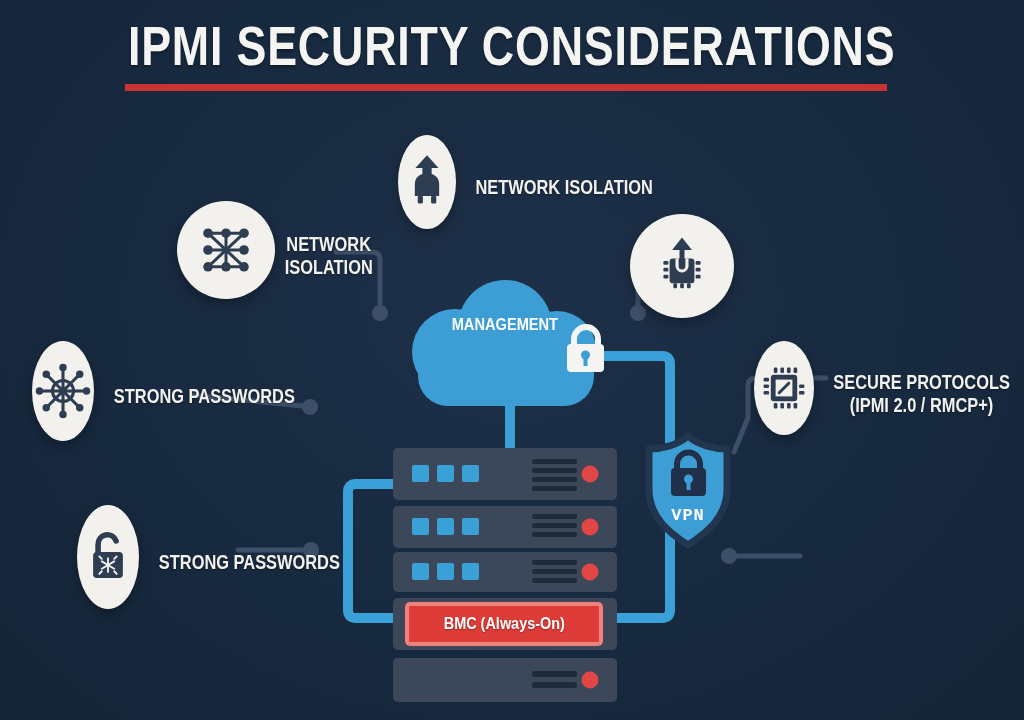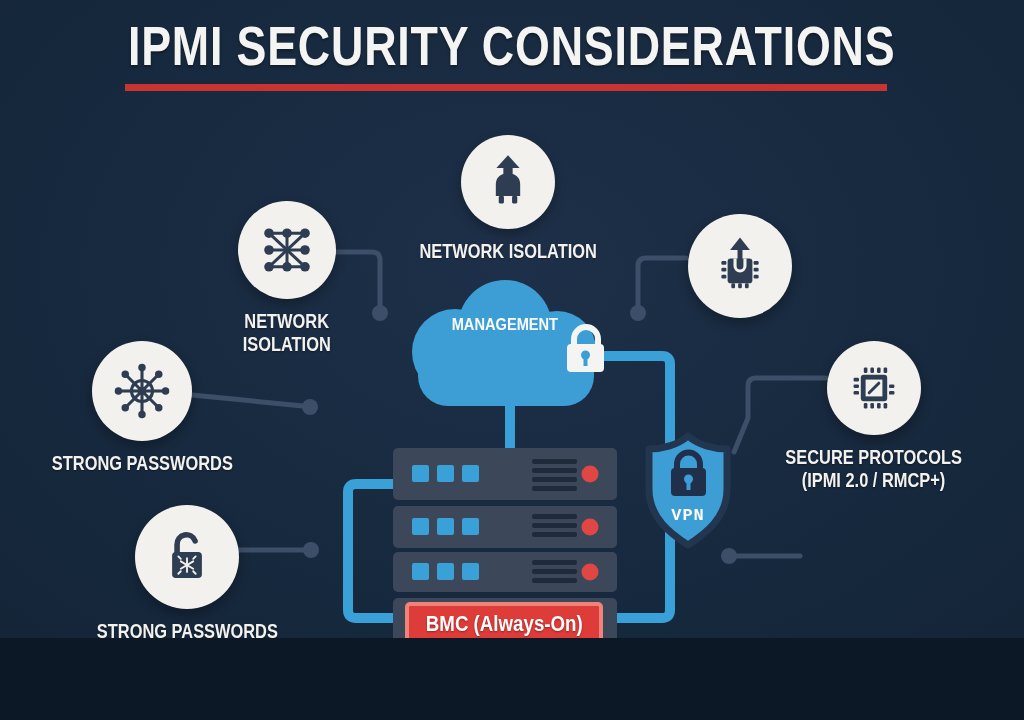--- a/index.html
+++ b/index.html
@@ -1,51 +1,51 @@
 <!DOCTYPE html>
 <html><head>
 <meta charset="utf-8">
 <style>
   html,body { margin:0; padding:0; background:#0d1827; }
   .stage {
-    position:relative; width:1024px; height:638px; overflow:hidden;
+    position:relative; width:1024px; height:720px; overflow:hidden;
     background: radial-gradient(ellipse at 50% 42%, #1e3049 0%, #17293e 62%, #142538 100%);
     font-family:"Liberation Sans", sans-serif;
   }
   .abs { position:absolute; }
   svg { display:block; }
 
   
   .title {
     position:absolute; top:16px; left:0; width:1024px; text-align:center;
     color:#f4f4f2; font-weight:bold; font-size:56px; line-height:60px; white-space:nowrap;
   }
   .title .cond { display:inline-block; transform:scaleX(0.80); transform-origin:center; letter-spacing:1px;
     text-shadow:0 2px 3px rgba(0,0,0,0.35); }
   .title-rule { position:absolute; left:125px; top:84px; width:762px; height:7px; background:#c93432; }
 
   
-  .node { position:absolute; display:flex; flex-direction:column; align-items:center; }
+  .node { position:absolute; display:flex; flex-direction:row; align-items:center; }
   .circle {
     background:#f2f1ee; border-radius:50%;
     display:flex; align-items:center; justify-content:center;
     box-shadow:0 5px 12px rgba(0,0,0,0.30);
   }
   .nlabel { margin-top:11px; text-align:center; color:#f3f2ee; font-weight:bold; font-size:20px; line-height:23px; }
   .nlabel .cond { display:inline-block; transform:scaleX(0.82); transform-origin:center; white-space:nowrap;
     text-shadow:0 1px 2px rgba(0,0,0,0.4); }
 
   
   .cloud-text { position:absolute; left:403px; top:312px; width:204px; text-align:center;
     color:#fbfbfb; font-weight:bold; font-size:17px; line-height:25px; }
   .cloud-text .cond { display:inline-block; transform:scaleX(0.86); transform-origin:center; white-space:nowrap; }
   .vpn-text { position:absolute; left:648px; top:506px; width:80px; text-align:center;
     color:#fbfbfb; font-weight:bold; font-size:17px; letter-spacing:1px;font-family:Liberation Mono, monospace; }
   .bmc-text { position:absolute; left:407px; top:608px; width:194px; text-align:center;
-    color:#fdfdfd; font-weight:bold; font-size:22px; line-height:32px; }
+    color:#fdfdfd; font-weight:bold; font-size:17px; line-height:32px; }
   .bmc-text .cond { display:inline-block; transform:scaleX(0.85); transform-origin:center; white-space:nowrap;
     text-shadow:0 1px 2px rgba(0,0,0,0.35); }
 </style>
 </head>
 <body>
 
 <div class="stage">
 
   <svg class="abs" style="left:0;top:0" width="1024" height="720" viewBox="0 0 1024 720">
 

